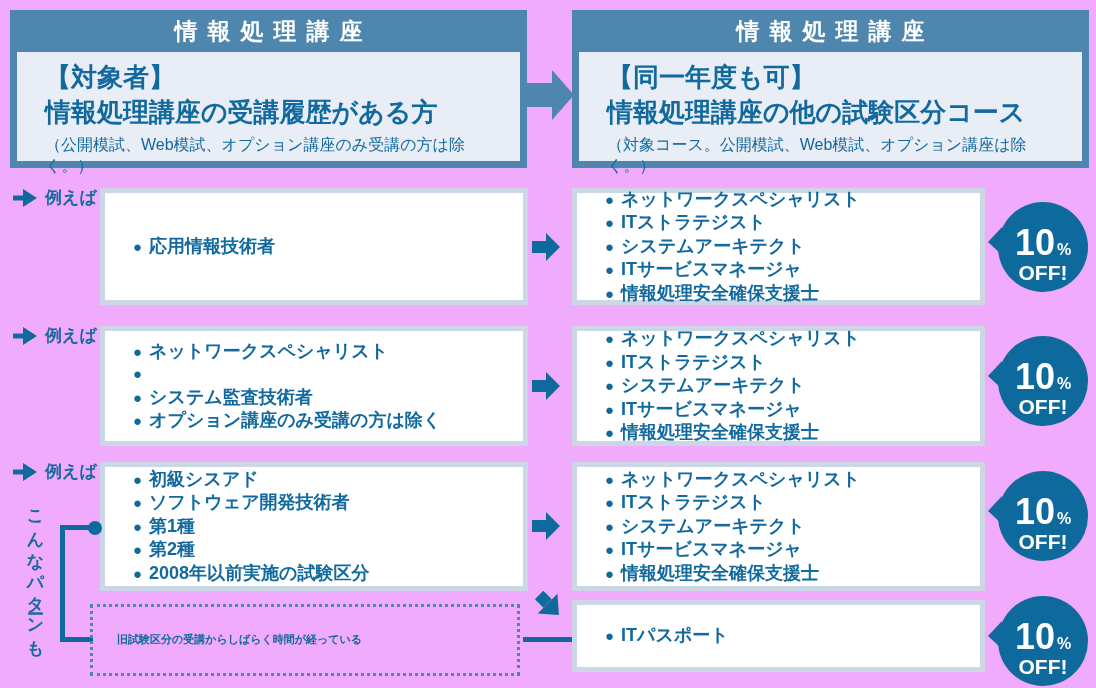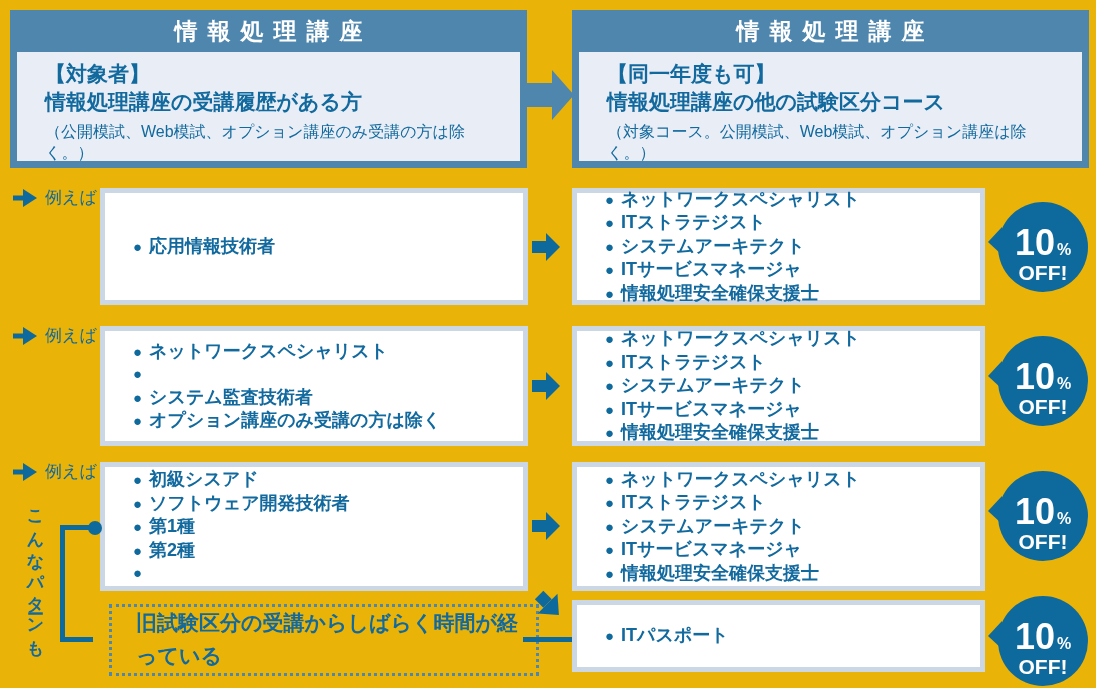--- a/index.html
+++ b/index.html
@@ -1,56 +1,56 @@
 <!DOCTYPE html>
 <html><head>
 <meta charset="utf-8">
 <style>
   html,body{margin:0;padding:0;background:#ffffff;}
   #stage{
-    position:relative;width:1096px;height:688px;overflow:hidden;background:#eab308;
+    position:relative;width:1096px;height:688px;overflow:hidden;background:#f0abfc;
     font-family:"Liberation Sans","DejaVu Sans",sans-serif;
   }
   
   .hdr{position:absolute;top:10px;width:517px;height:158px;background:#4e86ad;}
   .hdr-title{
     height:42px;display:flex;align-items:center;justify-content:center;
     color:#ffffff;font-size:23px;font-weight:bold;letter-spacing:10px;text-indent:10px;
   }
   .hdr-inner{
     position:absolute;left:7px;right:7px;top:42px;bottom:7px;background:#e9edf5;
     padding:8px 10px 0 28px;box-sizing:border-box;
   }
-  .hdr-h{color:#11699e;font-size:21px;font-weight:bold;line-height:1.35;}
+  .hdr-h{color:#11699e;font-size:26px;font-weight:bold;line-height:1.35;}
   .hdr-note{color:#11699e;font-size:16px;margin-top:5px;}
   
   .wbox{
     position:absolute;background:#ffffff;border:5px solid #ccd7e6;box-sizing:border-box;
     display:flex;flex-direction:column;justify-content:center;padding-left:28px;
   }
   .item-list{list-style:none;margin:0;padding:0;}
   .item-list li{display:flex;align-items:baseline;color:#11699e;font-size:18px;font-weight:bold;line-height:22.5px;}
   .bullet{font-size:15px;margin-right:7px;color:#0e6a9d;}
   
-  .ex{position:absolute;display:flex;align-items:center;gap:7px;color:#11699e;font-size:17px;font-weight:normal;}
+  .ex{position:absolute;display:flex;align-items:center;gap:7px;color:#11699e;font-size:17px;font-weight:bold;}
   
   .badge{position:absolute;left:988px;width:100px;height:92px;}
   .badge text{fill:#ffffff;font-weight:bold;font-family:"Liberation Sans","DejaVu Sans",sans-serif;}
   
   .line{position:absolute;background:#0e6a9d;}
   .dot{position:absolute;width:14px;height:14px;border-radius:50%;background:#0e6a9d;}
   .side-note{
     position:absolute;left:24px;top:498px;height:170px;color:#11699e;
     font-size:17px;font-weight:bold;writing-mode:vertical-rl;letter-spacing:2px;
   }
   
   .dotted{
-    position:absolute;left:109px;top:604px;width:430px;height:72px;box-sizing:border-box;
+    position:absolute;left:90px;top:604px;width:430px;height:72px;box-sizing:border-box;
     border:3px dotted #4f86ae;display:flex;flex-direction:column;justify-content:center;
-    padding-left:24px;color:#11699e;font-size:21px;font-weight:bold;line-height:1.55;
+    padding-left:24px;color:#11699e;font-size:11px;font-weight:bold;line-height:1.55;
   }
   .sub-line{color:#11699e;font-size:18px;font-weight:bold;line-height:22.5px;padding-left:22px;}
   svg{display:block;}
 </style>
 </head>
 <body>
 
 <div id="stage">
 
   <div class="hdr" style="left:10px;">
@@ -209,20 +209,21 @@
         <li>
           <span class="bullet">●</span>
           <span>第1種</span>
         </li>
         <li>
           <span class="bullet">●</span>
           <span>第2種</span>
         </li>
         <li>
           <span class="bullet">●</span>
+          <span>2008年以前実施の試験区分</span>
         </li>
       </ul>
   </div>
   <svg style="position:absolute;left:532px;top:512px;" width="28" height="28" viewBox="0 0 28 28">
     <rect x="0" y="8" width="14" height="12" fill="#0e6a9d"></rect>
     <polygon points="14,0 28,14 14,28" fill="#0e6a9d"></polygon>
   </svg>
   <div class="wbox" style="left:572px;top:462px;width:413px;height:129px;">
     <ul class="item-list">
         <li>

